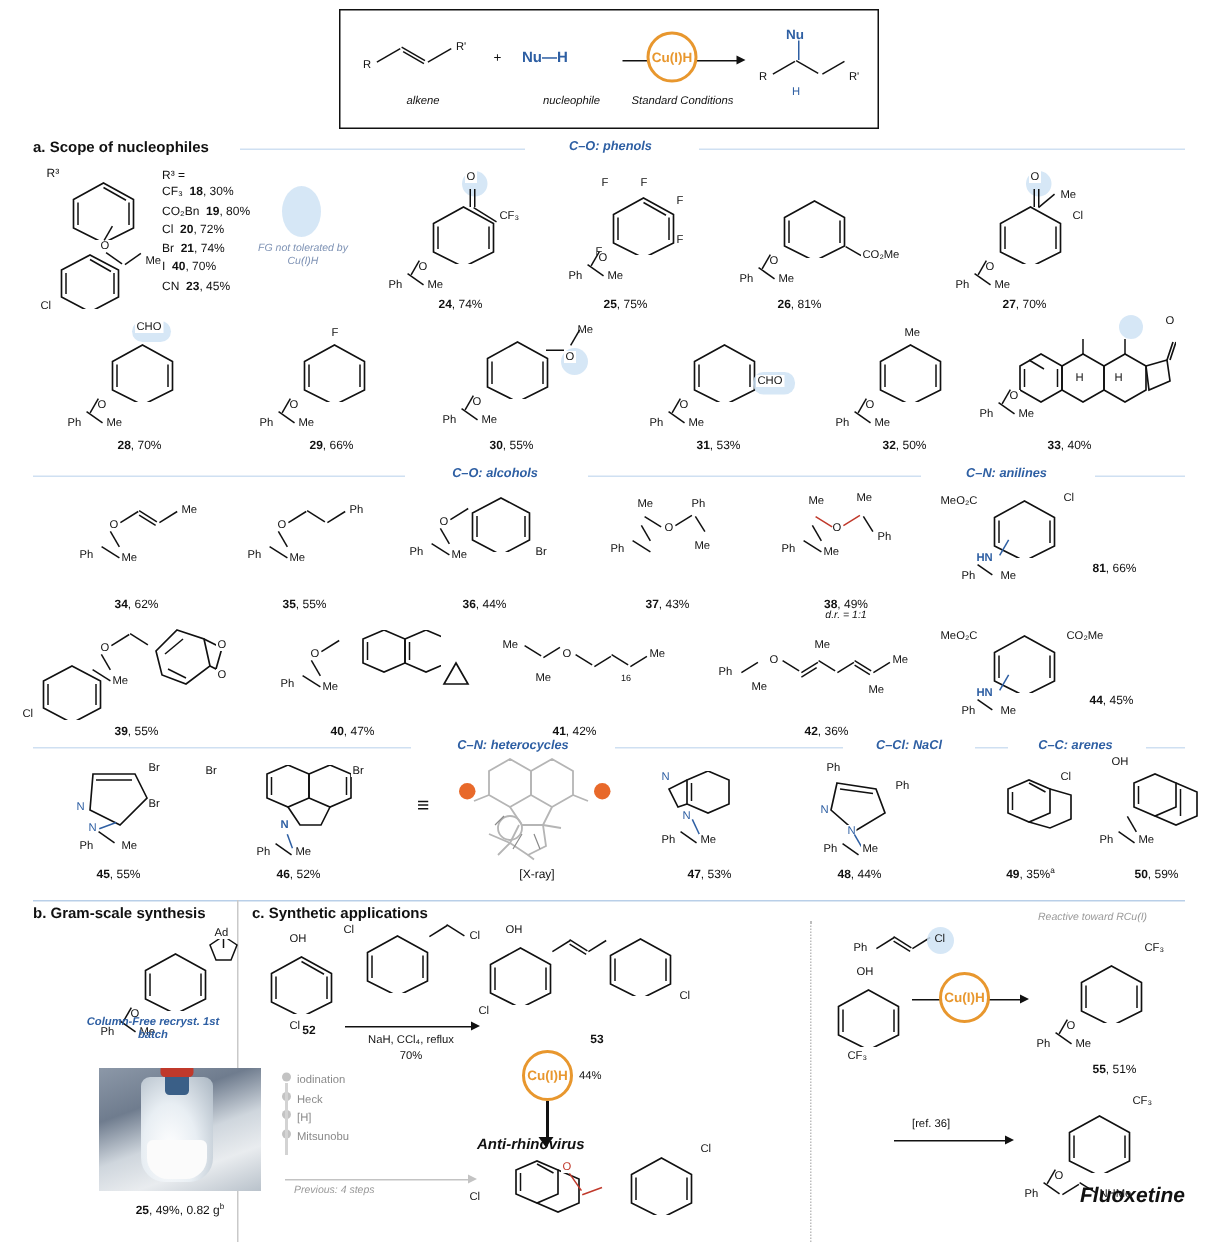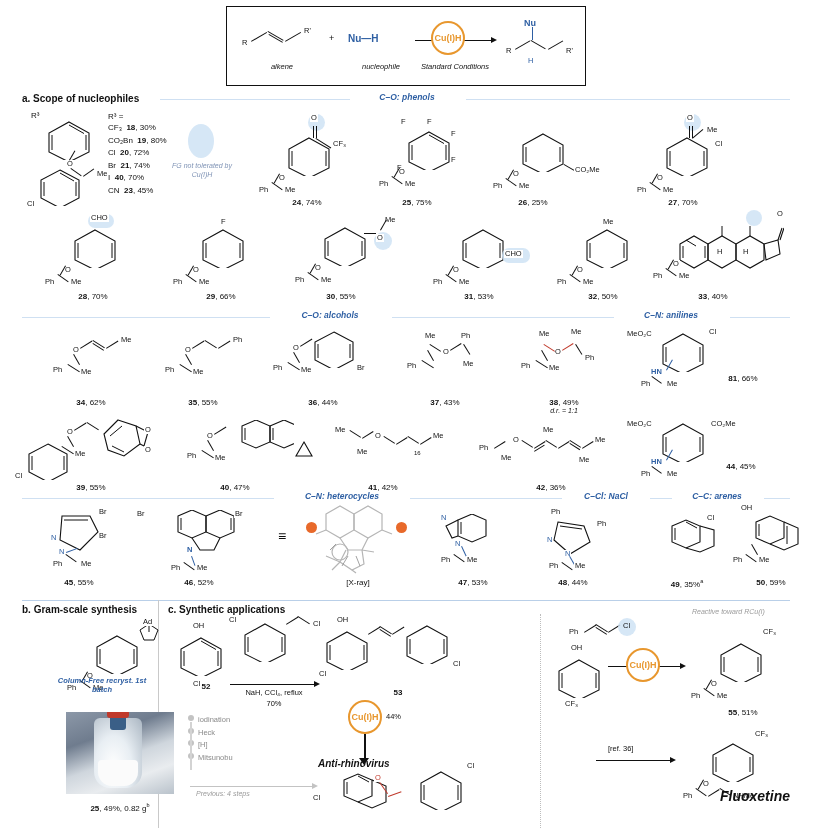--- a/index.html
+++ b/index.html
@@ -239,21 +239,21 @@
     <span class="atom" style="left:74px;top:30px;">Cl</span>
     <span class="atom" style="left:16px;top:64px;">O</span>
     <div class="bond" style="left:18px;top:64px;width:11px;transform:rotate(120deg);"></div>
     <div class="bond" style="left:10px;top:72px;width:13px;transform:rotate(35deg);"></div>
     <span class="atom" style="left:-4px;top:76px;">Ph</span>
     <span class="atom" style="left:22px;top:76px;">Me</span>
   </div>
 
   <div class="cmp" style="left:272px;top:198px;width:70px;"><b>24</b>, <span>74%</span></div>
   <div class="cmp" style="left:382px;top:198px;width:70px;"><b>25</b>, <span>75%</span></div>
-  <div class="cmp" style="left:498px;top:198px;width:70px;"><b>26</b>, <span>25%</span></div>
+  <div class="cmp" style="left:498px;top:198px;width:70px;"><b>26</b>, <span>81%</span></div>
   <div class="cmp" style="left:648px;top:198px;width:70px;"><b>27</b>, <span>70%</span></div>
 
   <div class="abs" style="left:48px;top:212px;width:110px;height:72px;">
     <div class="hl" style="left:40px;top:2px;width:26px;height:14px;border-radius:7px;"></div>
     <span class="atom" style="left:42px;top:2px;">CHO</span>
     <svg width="46" height="40" style="position:absolute;left:24px;top:16px;">
       <polygon points="23,2 43,13 43,32 23,42 3,32 3,13" fill="none" stroke="#111" stroke-width="1.1"></polygon>
       <line x1="40" y1="15" x2="40" y2="30" stroke="#111" stroke-width="1"></line>
       <line x1="6" y1="15" x2="6" y2="30" stroke="#111" stroke-width="1"></line>
     </svg>

